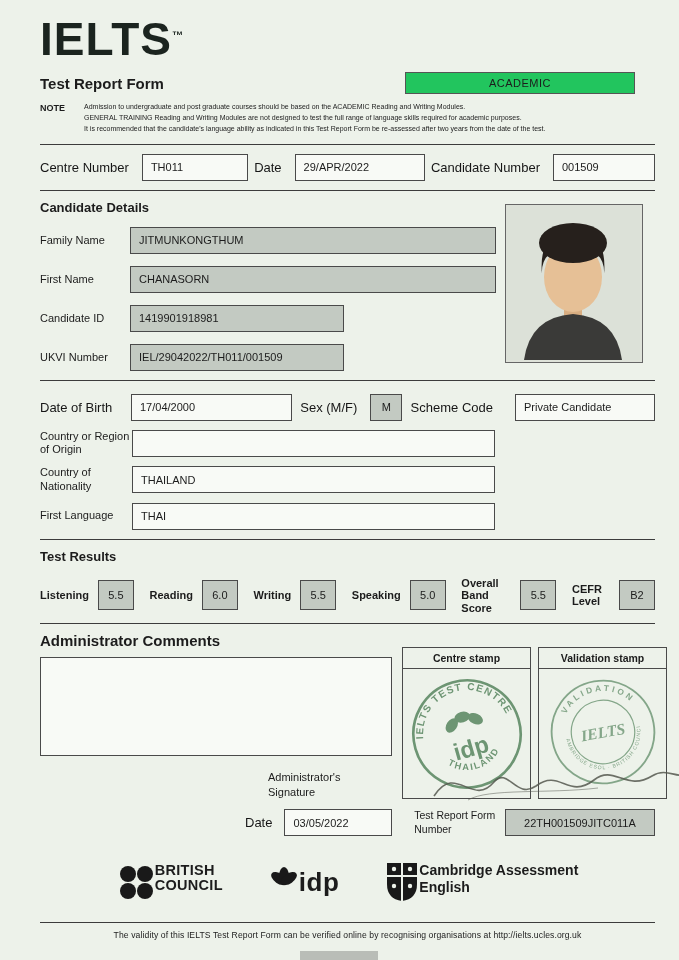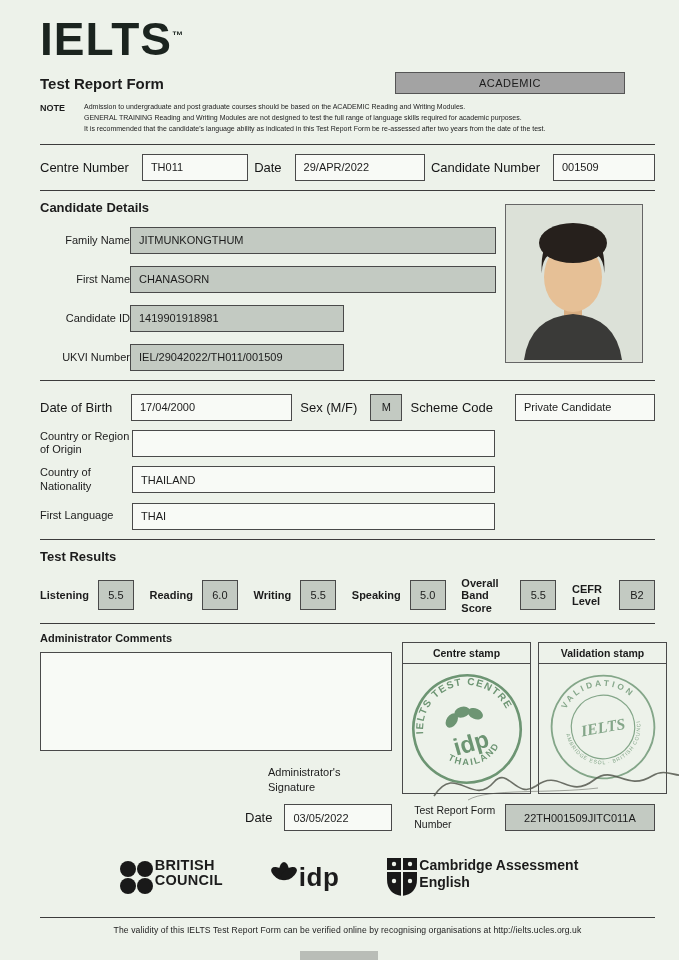--- a/index.html
+++ b/index.html
@@ -5,41 +5,41 @@
   html,body{margin:0;padding:0;}
   body{background:#8f948d;font-family:"Liberation Sans",sans-serif;}
   .page{position:relative;width:679px;height:960px;margin:0 auto;background:#edf2ea;color:#1c1c1c;overflow:hidden;}
   .inner{padding:16px 24px 0 40px;}
 
   .logo{font-size:46px;font-weight:800;letter-spacing:1px;color:#1b241f;line-height:1;}
   .logo .tm{font-size:11px;font-weight:700;vertical-align:super;}
 
   .title-row{display:flex;align-items:center;justify-content:space-between;margin-top:10px;}
   .form-title{font-size:15px;font-weight:700;}
-  .module-box{width:228px;height:20px;border:1px solid #555;background:#a3a3a3;display:flex;align-items:center;justify-content:center;font-size:11px;letter-spacing:.5px;margin-right:30px;}
+  .module-box{width:228px;height:20px;border:1px solid #555;background:#22c55e;display:flex;align-items:center;justify-content:center;font-size:11px;letter-spacing:.5px;margin-right:20px;}
 
   .note-row{display:flex;margin-top:8px;}
   .note-label{font-size:9px;font-weight:700;width:44px;flex:none;padding-top:1px;}
   .note-lines{font-size:7px;line-height:1.55;color:#222;}
 
   .rule{border:0;border-top:1px solid #3c3c3c;margin:9px 0 0 0;}
 
   .lbl{font-size:13px;color:#161616;}
   .box{border:1px solid #4a4a4a;height:25px;display:flex;align-items:center;padding:0 8px;font-size:11px;background:#f8faf6;}
   .box.gray{background:#c3cac2;}
   .box.center{justify-content:center;padding:0;}
 
   .top-row{display:flex;align-items:center;justify-content:space-between;margin-top:9px;}
   .fgroup{display:flex;align-items:center;gap:13px;}
   .w88{width:88px;} .w112{width:112px;} .w84{width:84px;}
 
   .section-title{font-size:13px;font-weight:700;margin-top:9px;}
 
   .field-row{display:flex;align-items:center;margin-top:12px;}
-  .field-label{width:90px;flex:none;font-size:11px;text-align:right;}
+  .field-label{width:90px;flex:none;font-size:11px;}
   .w348{width:348px;} .w196{width:196px;}
 
   .photo{position:absolute;left:505px;top:204px;width:136px;height:157px;border:1px solid #666;background:#dfe3da;}
   .photo svg{display:block;}
 
   .dob-row{display:flex;align-items:center;justify-content:space-between;margin-top:13px;}
   .w143{width:143px;} .w30{width:30px;} .w122{width:122px;margin-left:9px;}
 
   .tall-row{display:flex;align-items:center;margin-top:9px;}
   .tall-label{width:92px;flex:none;font-size:11px;line-height:1.25;}
@@ -48,21 +48,21 @@
   .results-row{display:flex;align-items:center;justify-content:space-between;margin-top:13px;}
   .rgroup{display:flex;align-items:center;gap:9px;}
   .score-label{font-size:11px;font-weight:700;}
   .overall-label{width:50px;line-height:1.15;}
   .cefr-label{width:38px;line-height:1.15;}
   .score-box{width:34px;height:28px;background:#c3cac2;border:1px solid #4a4a4a;display:flex;align-items:center;justify-content:center;font-size:11px;flex:none;}
 
   .admin{position:relative;margin-top:2px;}
   .admin-top{display:flex;justify-content:space-between;margin-top:8px;}
   .admin-left{width:362px;flex:none;}
-  .comments-label{font-size:11px;font-weight:700;}
+  .comments-label{font-size:15px;font-weight:700;}
   .comments-box{width:350px;height:97px;border:1px solid #4a4a4a;background:#f8faf6;margin-top:8px;}
   .sig-label{margin:14px 0 0 228px;width:95px;font-size:11px;line-height:1.3;}
   .stamps{display:flex;gap:7px;align-items:flex-end;}
   .stamp-box{width:127px;height:150px;border:1px solid #4a4a4a;}
   .stamp-title{font-size:10.5px;font-weight:700;text-align:center;padding:4px 0;border-bottom:1px solid #4a4a4a;}
   .stamp-svg{display:block;margin:6px auto 0;}
   .rot-a{transform:rotate(-16deg);opacity:.85;}
   .rot-b{transform:rotate(-10deg);opacity:.8;}
 
   .bottom-row{display:flex;align-items:center;margin-top:10px;}

